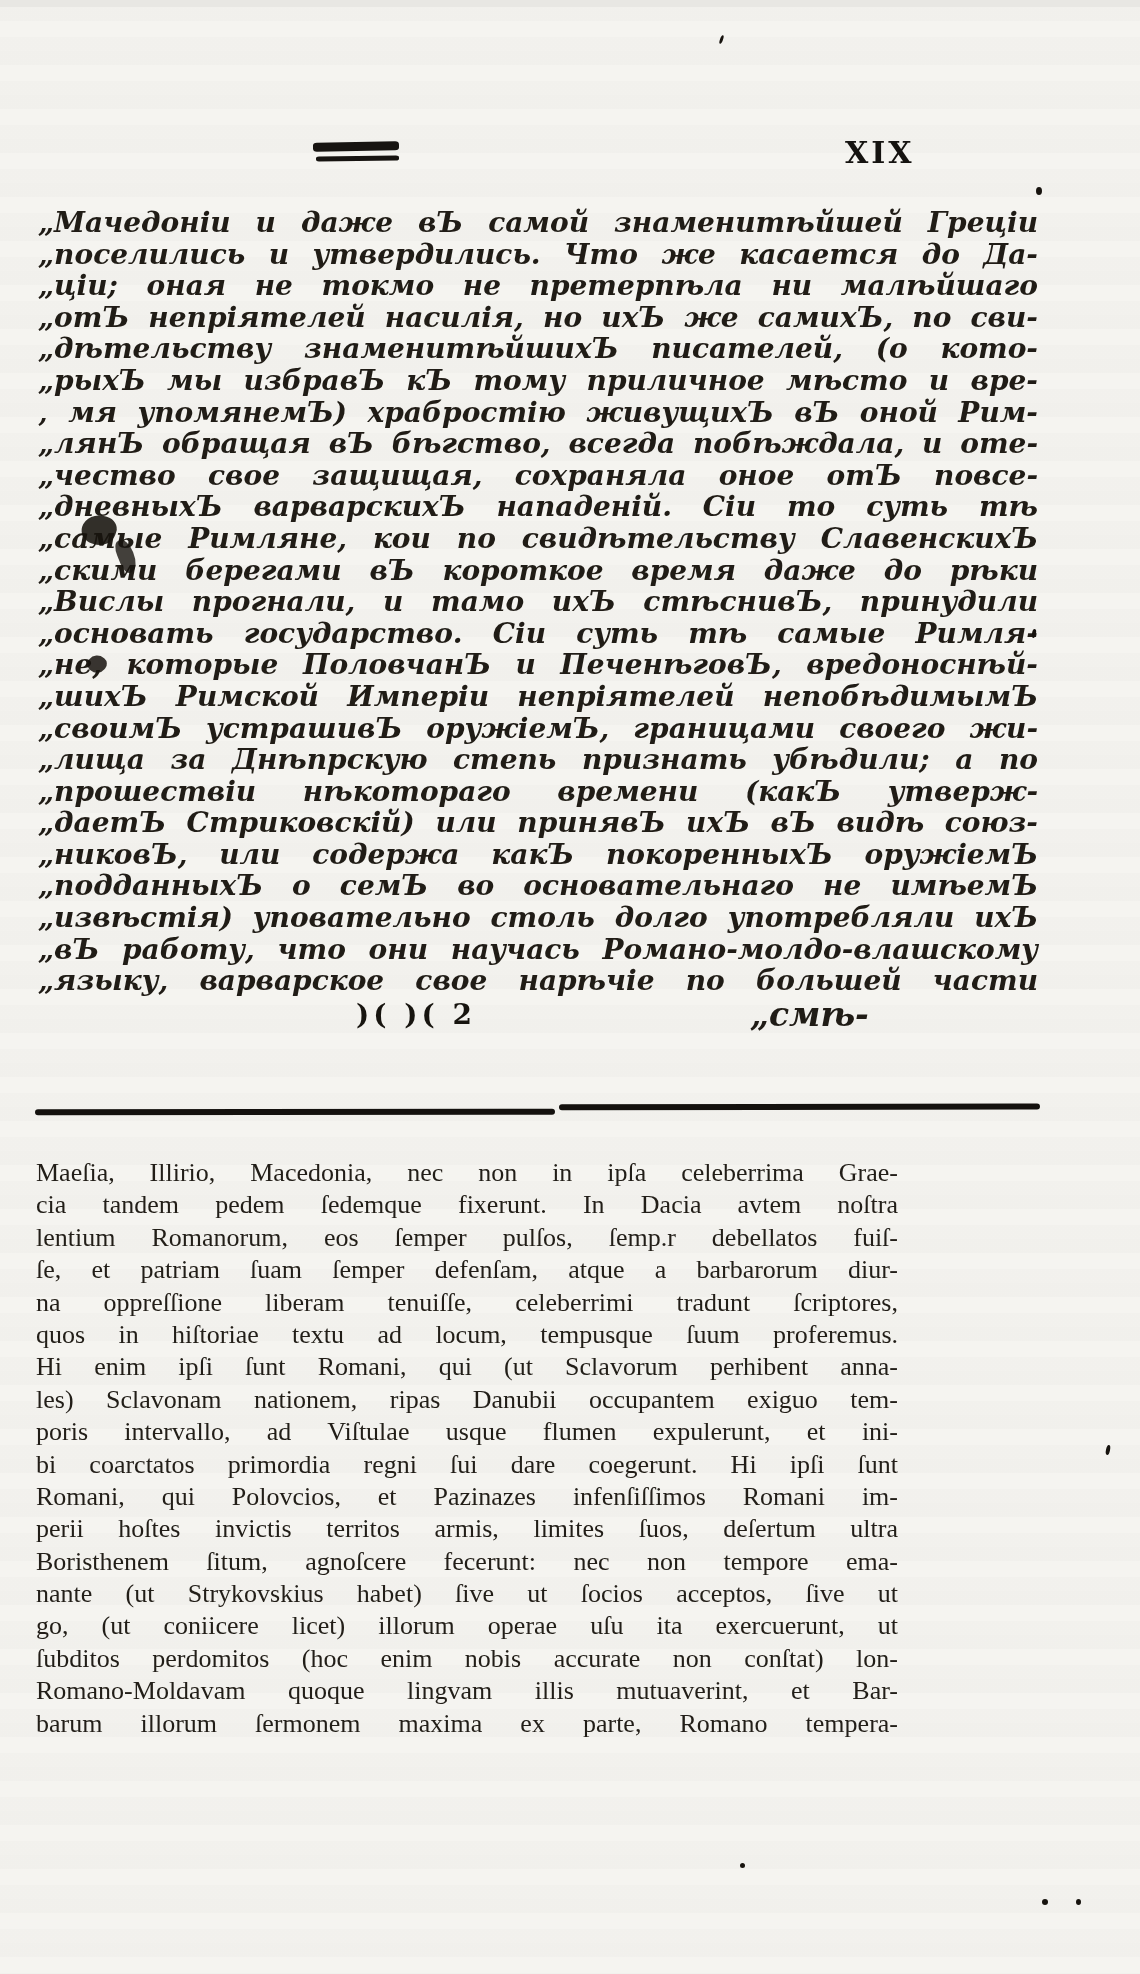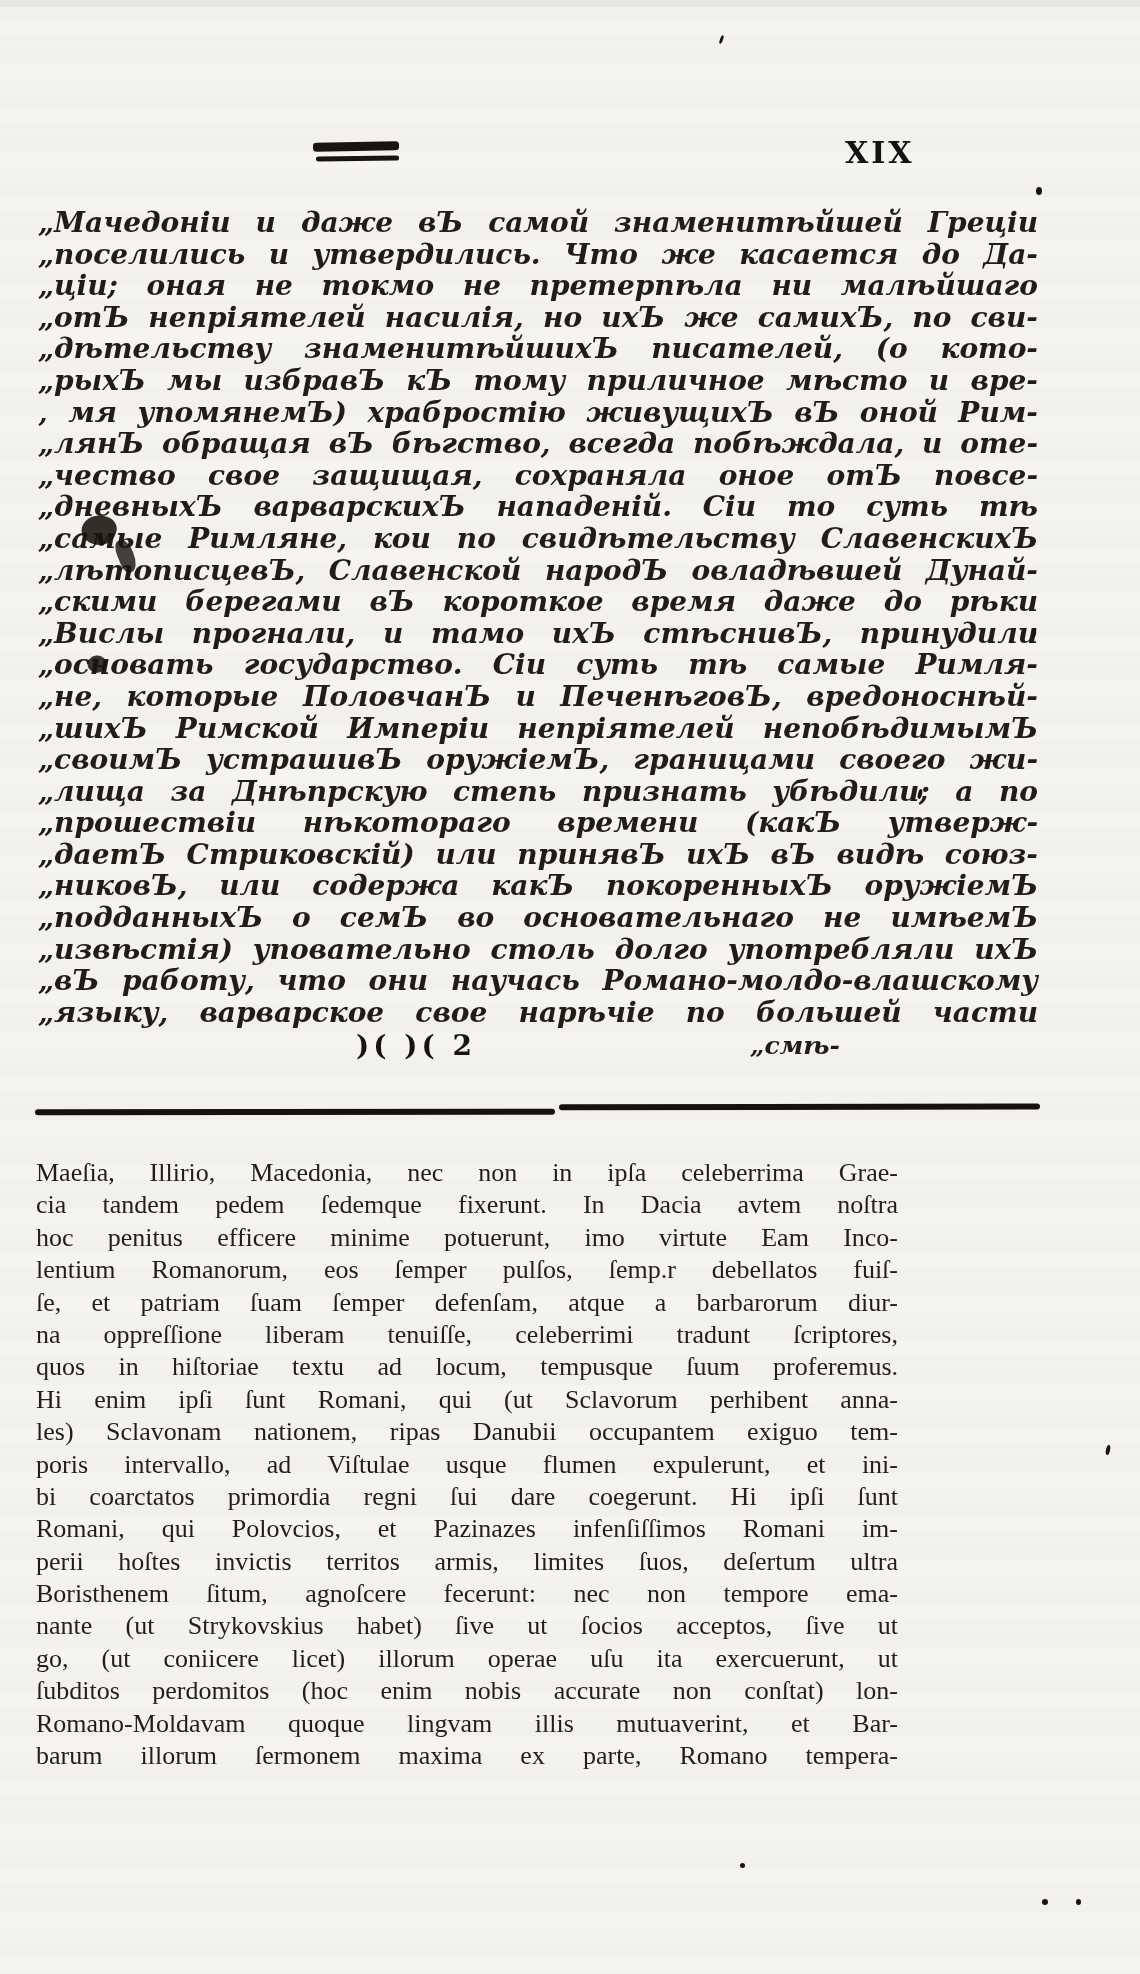--- a/index.html
+++ b/index.html
@@ -39,21 +39,21 @@
     white-space:normal;word-spacing:3px;
     height:31.6px;overflow:visible;
   }
   .sig-row{position:relative;height:40px;margin-top:2px;font-style:normal;}
   .sig-mark{
     position:absolute;left:318px;top:0;
     font-style:normal;font-weight:700;font-size:28px;letter-spacing:4px;color:#17140f;
   }
   .catchword{
     position:absolute;left:712px;top:0;
-    font-style:italic;font-weight:700;font-size:25px;color:#201c16;text-align:right;
+    font-style:italic;font-weight:700;font-size:33px;color:#201c16;text-align:right;
   }
   
   .divider{position:absolute;left:35px;top:1098px;width:1005px;height:10px;transform:rotate(-0.25deg);}
   .divider .seg1{position:absolute;left:0;top:3px;width:520px;height:6px;background:#14110e;border-radius:3px;transform:rotate(0.2deg);}
   .divider .seg2{position:absolute;left:524px;top:0;width:481px;height:6px;background:#14110e;border-radius:3px;transform:rotate(0.15deg);}
   
   .la-block{
     position:absolute;left:36px;top:1150px;width:862px;
     font-family:Liberation Serif, serif;
     font-size:26px;line-height:32.4px;font-weight:400;
@@ -85,21 +85,20 @@
     <div class="ru-line">„поселились и утвердились.  Что же касается до Да-</div>
     <div class="ru-line">„ціи; оная не токмо не претерпѣла ни малѣйшаго</div>
     <div class="ru-line">„отЪ непріятелей насилія, но ихЪ же самихЪ, по сви-</div>
     <div class="ru-line">„дѣтельству знаменитѣйшихЪ писателей, (о кото-</div>
     <div class="ru-line">„рыхЪ мы избравЪ кЪ тому приличное мѣсто и вре-</div>
     <div class="ru-line">‚ мя упомянемЪ) храбростію живущихЪ вЪ оной Рим-</div>
     <div class="ru-line">„лянЪ обращая вЪ бѣгство, всегда побѣждала, и оте-</div>
     <div class="ru-line">„чество свое защищая, сохраняла оное отЪ повсе-</div>
     <div class="ru-line">„дневныхЪ варварскихЪ нападеній.  Сіи то суть тѣ</div>
     <div class="ru-line">„самые Римляне, кои по свидѣтельству СлавенскихЪ</div>
-    <div class="ru-line">„лѣтописцевЪ, Славенской народЪ овладѣвшей Дунай-</div>
     <div class="ru-line">„скими берегами вЪ короткое время даже до рѣки</div>
     <div class="ru-line">„Вислы прогнали, и тамо ихЪ стѣснивЪ, принудили</div>
     <div class="ru-line">„основать государство.  Сіи суть тѣ самые Римля-</div>
     <div class="ru-line">„не, которые ПоловчанЪ и ПеченѣговЪ, вредоноснѣй-</div>
     <div class="ru-line">„шихЪ Римской Имперіи непріятелей непобѣдимымЪ</div>
     <div class="ru-line">„своимЪ устрашивЪ оружіемЪ, границами своего жи-</div>
     <div class="ru-line">„лища за Днѣпрскую степь признать убѣдили; а по</div>
     <div class="ru-line">„прошествіи нѣкотораго времени (какЪ утверж-</div>
     <div class="ru-line">„даетЪ Стриковскій) или принявЪ ихЪ вЪ видѣ союз-</div>
     <div class="ru-line">„никовЪ, или содержа какЪ покоренныхЪ оружіемЪ</div>
@@ -114,21 +113,20 @@
   </div>
 
   <div class="divider">
     <div class="seg1"></div>
     <div class="seg2"></div>
   </div>
 
   <div class="la-block">
     <div class="la-line">Maeſia, Illirio, Macedonia, nec non in ipſa celeberrima Grae-</div>
     <div class="la-line">cia tandem pedem ſedemque fixerunt.  In Dacia avtem noſtra</div>
-    <div class="la-line">hoc penitus efficere minime potuerunt, imo virtute Eam Inco-</div>
     <div class="la-line">lentium Romanorum, eos ſemper pulſos, ſemp.r debellatos fuiſ-</div>
     <div class="la-line">ſe, et patriam ſuam ſemper defenſam, atque a barbarorum diur-</div>
     <div class="la-line">na oppreſſione liberam tenuiſſe, celeberrimi tradunt ſcriptores,</div>
     <div class="la-line">quos in hiſtoriae textu ad locum, tempusque ſuum proferemus.</div>
     <div class="la-line">Hi enim ipſi ſunt Romani, qui (ut Sclavorum perhibent anna-</div>
     <div class="la-line">les) Sclavonam nationem, ripas Danubii occupantem exiguo tem-</div>
     <div class="la-line">poris intervallo, ad Viſtulae usque flumen expulerunt, et ini-</div>
     <div class="la-line">bi coarctatos primordia regni ſui dare coegerunt.  Hi ipſi ſunt</div>
     <div class="la-line">Romani, qui Polovcios, et Pazinazes infenſiſſimos Romani im-</div>
     <div class="la-line">perii hoſtes invictis territos armis, limites ſuos, deſertum ultra</div>

